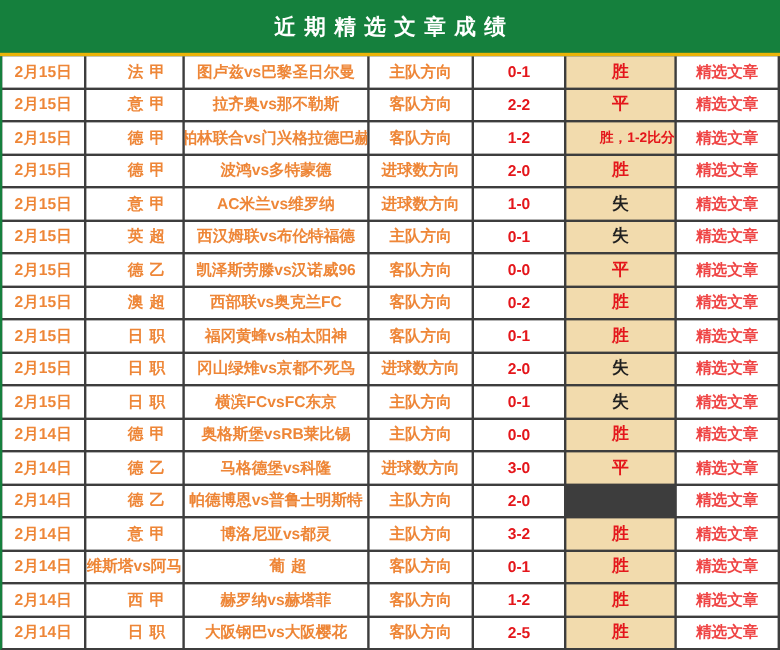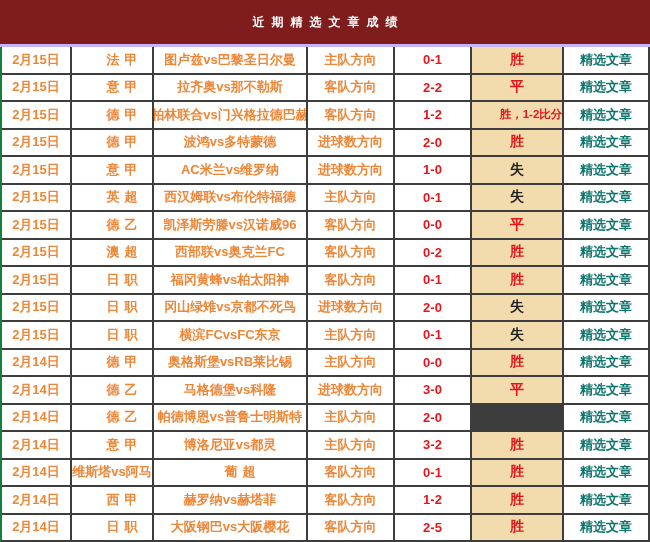--- a/index.html
+++ b/index.html
@@ -7,25 +7,25 @@
     width:650px;height:542px;
     background:#ffffff;
     font-family:"Liberation Sans","DejaVu Sans",sans-serif;
     font-weight:bold;
     -webkit-font-smoothing:antialiased;
   }
   .page{width:650px;height:542px;overflow:hidden;}
   
   .title-band{
     height:44px;
-    background:#7f1d1d;
-    border-bottom:3px solid #c4b5fd;
+    background:#15803d;
+    border-bottom:3px solid #eab308;
     color:#ffffff;
     display:flex;align-items:center;justify-content:center;
-    font-size:12px;
+    font-size:18px;
     letter-spacing:7px;
     text-indent:7px;
   }
   
   .grid{
     box-sizing:border-box;
     width:650px;
     background:#3d3d3d;
     border-left:2px solid #15803d;
     border-right:2px solid #3d3d3d;
@@ -39,21 +39,21 @@
     background:#ffffff;
     display:flex;align-items:center;justify-content:center;
     white-space:nowrap;overflow:hidden;
     font-size:13px;
   }
   .c-date,.c-league,.c-match,.c-dir{color:#ee8637;}
   .c-league{letter-spacing:5px;text-indent:5px;padding-left:20px;}
   .c-score{color:#e4161b;}
   .c-result{background:#f2dbad;font-size:14px;}
   .c-result.long{font-size:11.5px;}
-  .c-article{color:#0f766e;font-size:13px;cursor:pointer;}
+  .c-article{color:#ef4444;font-size:13px;cursor:pointer;}
 </style>
 </head>
 <body>
 
 <div class="page">
   <div class="title-band">近期精选文章成绩</div>
   <div class="grid" id="grid">
       <div class="cell c-date">2月15日</div>
       <div class="cell c-league">法甲</div>
       <div class="cell c-match">图卢兹vs巴黎圣日尔曼</div>

